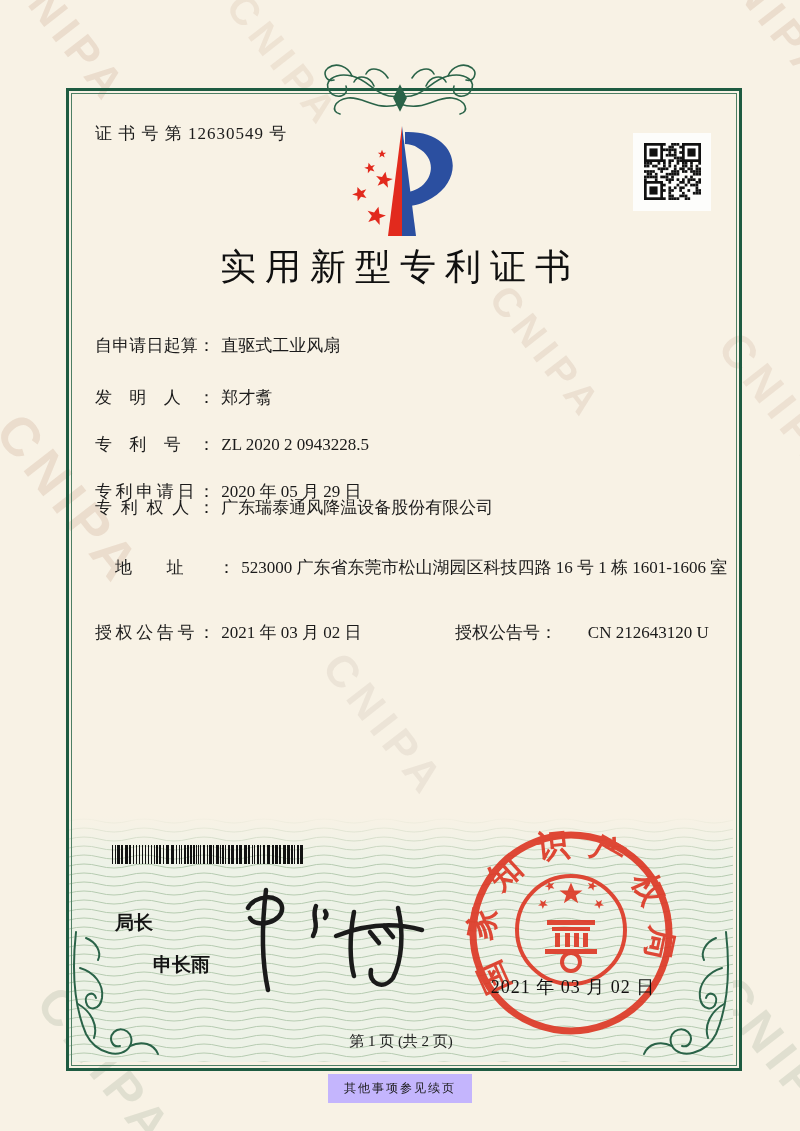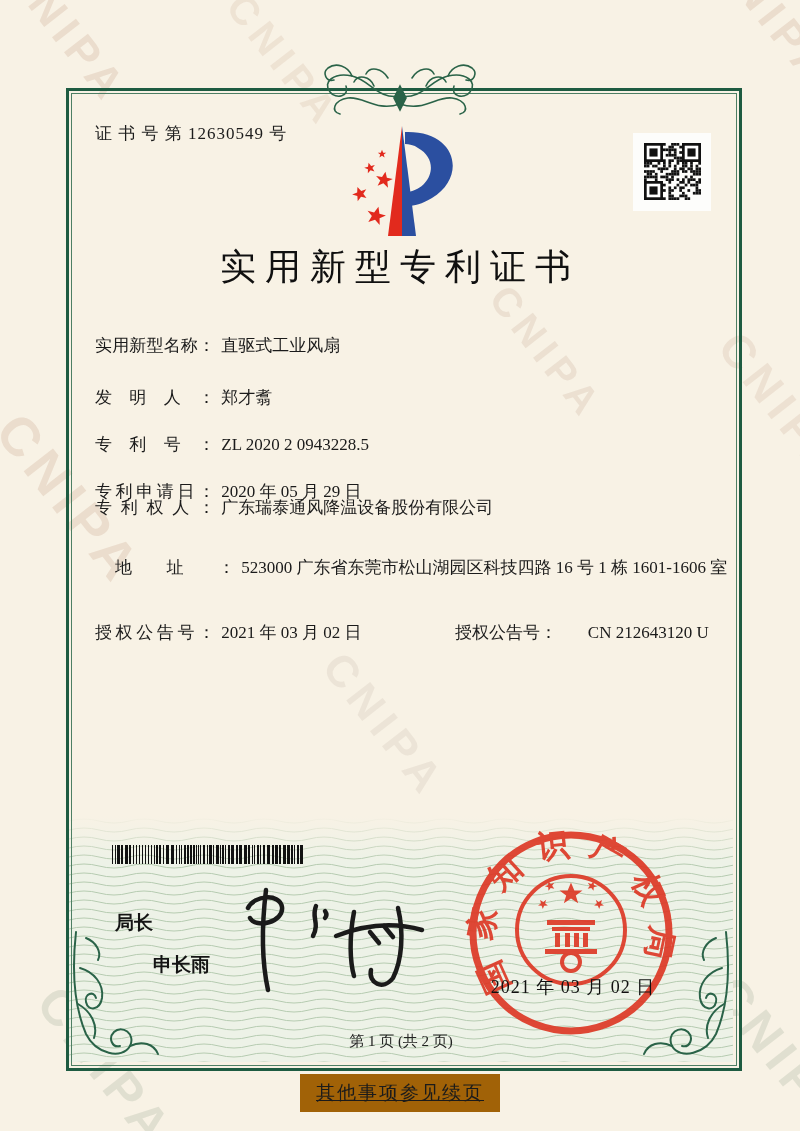--- a/index.html
+++ b/index.html
@@ -29,22 +29,22 @@
   .barcode{position:absolute;left:112px;top:845px;z-index:2;}
   .signer{position:absolute;font-family:"Liberation Sans",sans-serif;font-weight:600;font-size:19px;
       color:#141414;z-index:3;}
   .sig{position:absolute;left:232px;top:878px;z-index:3;}
   .seal{position:absolute;left:465px;top:828px;z-index:3;opacity:.9;}
   .seal-date{position:absolute;left:483px;top:975px;width:180px;text-align:center;font-size:18px;
       color:#101010;z-index:4;letter-spacing:1px;}
   .page-info{position:absolute;left:66px;top:1032px;width:670px;text-align:center;font-size:15px;
       color:#222;z-index:2;}
   .footer-note-wrap{position:absolute;left:0;top:1074px;width:800px;text-align:center;z-index:2;}
-  .footer-note{display:inline-block;background:#a16207;padding:6px 16px;font-size:19px;color:#1b1b1b;
-      letter-spacing:2px;text-decoration:underline;}
+  .footer-note{display:inline-block;background:#c4b5fd;padding:6px 16px;font-size:12px;color:#1b1b1b;
+      letter-spacing:2px;}
   .ornament-top{position:absolute;left:278px;top:56px;z-index:2;}
   .flourish{position:absolute;z-index:2;}
 </style>
 </head>
 <body>
 
 <div class="page">
 
   <div class="wm" style="left:-18px;top:6px;font-size:44px;">CNIPA</div>
   <div class="wm" style="left:205px;top:38px;font-size:40px;color:rgba(205,172,150,.22);">CNIPA</div>
@@ -290,21 +290,21 @@
         <rect x="43.43" y="5.43" width="8.14" height="8.14"></rect>
         <rect x="0" y="38" width="19.00" height="19.00"></rect>
         <rect fill="#fff" x="2.71" y="40.71" width="13.57" height="13.57"></rect>
         <rect x="5.43" y="43.43" width="8.14" height="8.14"></rect>
       </svg>
   </div>
 
   <div class="title">实用新型专利证书</div>
 
   <div class="row" style="top:334px;">
-    <span class="flabel">实用新型名称：</span>
+    <span class="flabel">自申请日起算：</span>
     <span class="fvalue">直驱式工业风扇</span>
   </div>
   <div class="row" style="top:386px;">
     <span class="flabel">发明人：</span>
     <span class="fvalue">郑才翥</span>
   </div>
   <div class="row" style="top:433px;">
     <span class="flabel">专利号：</span>
     <span class="fvalue">ZL 2020 2 0943228.5</span>
   </div>

